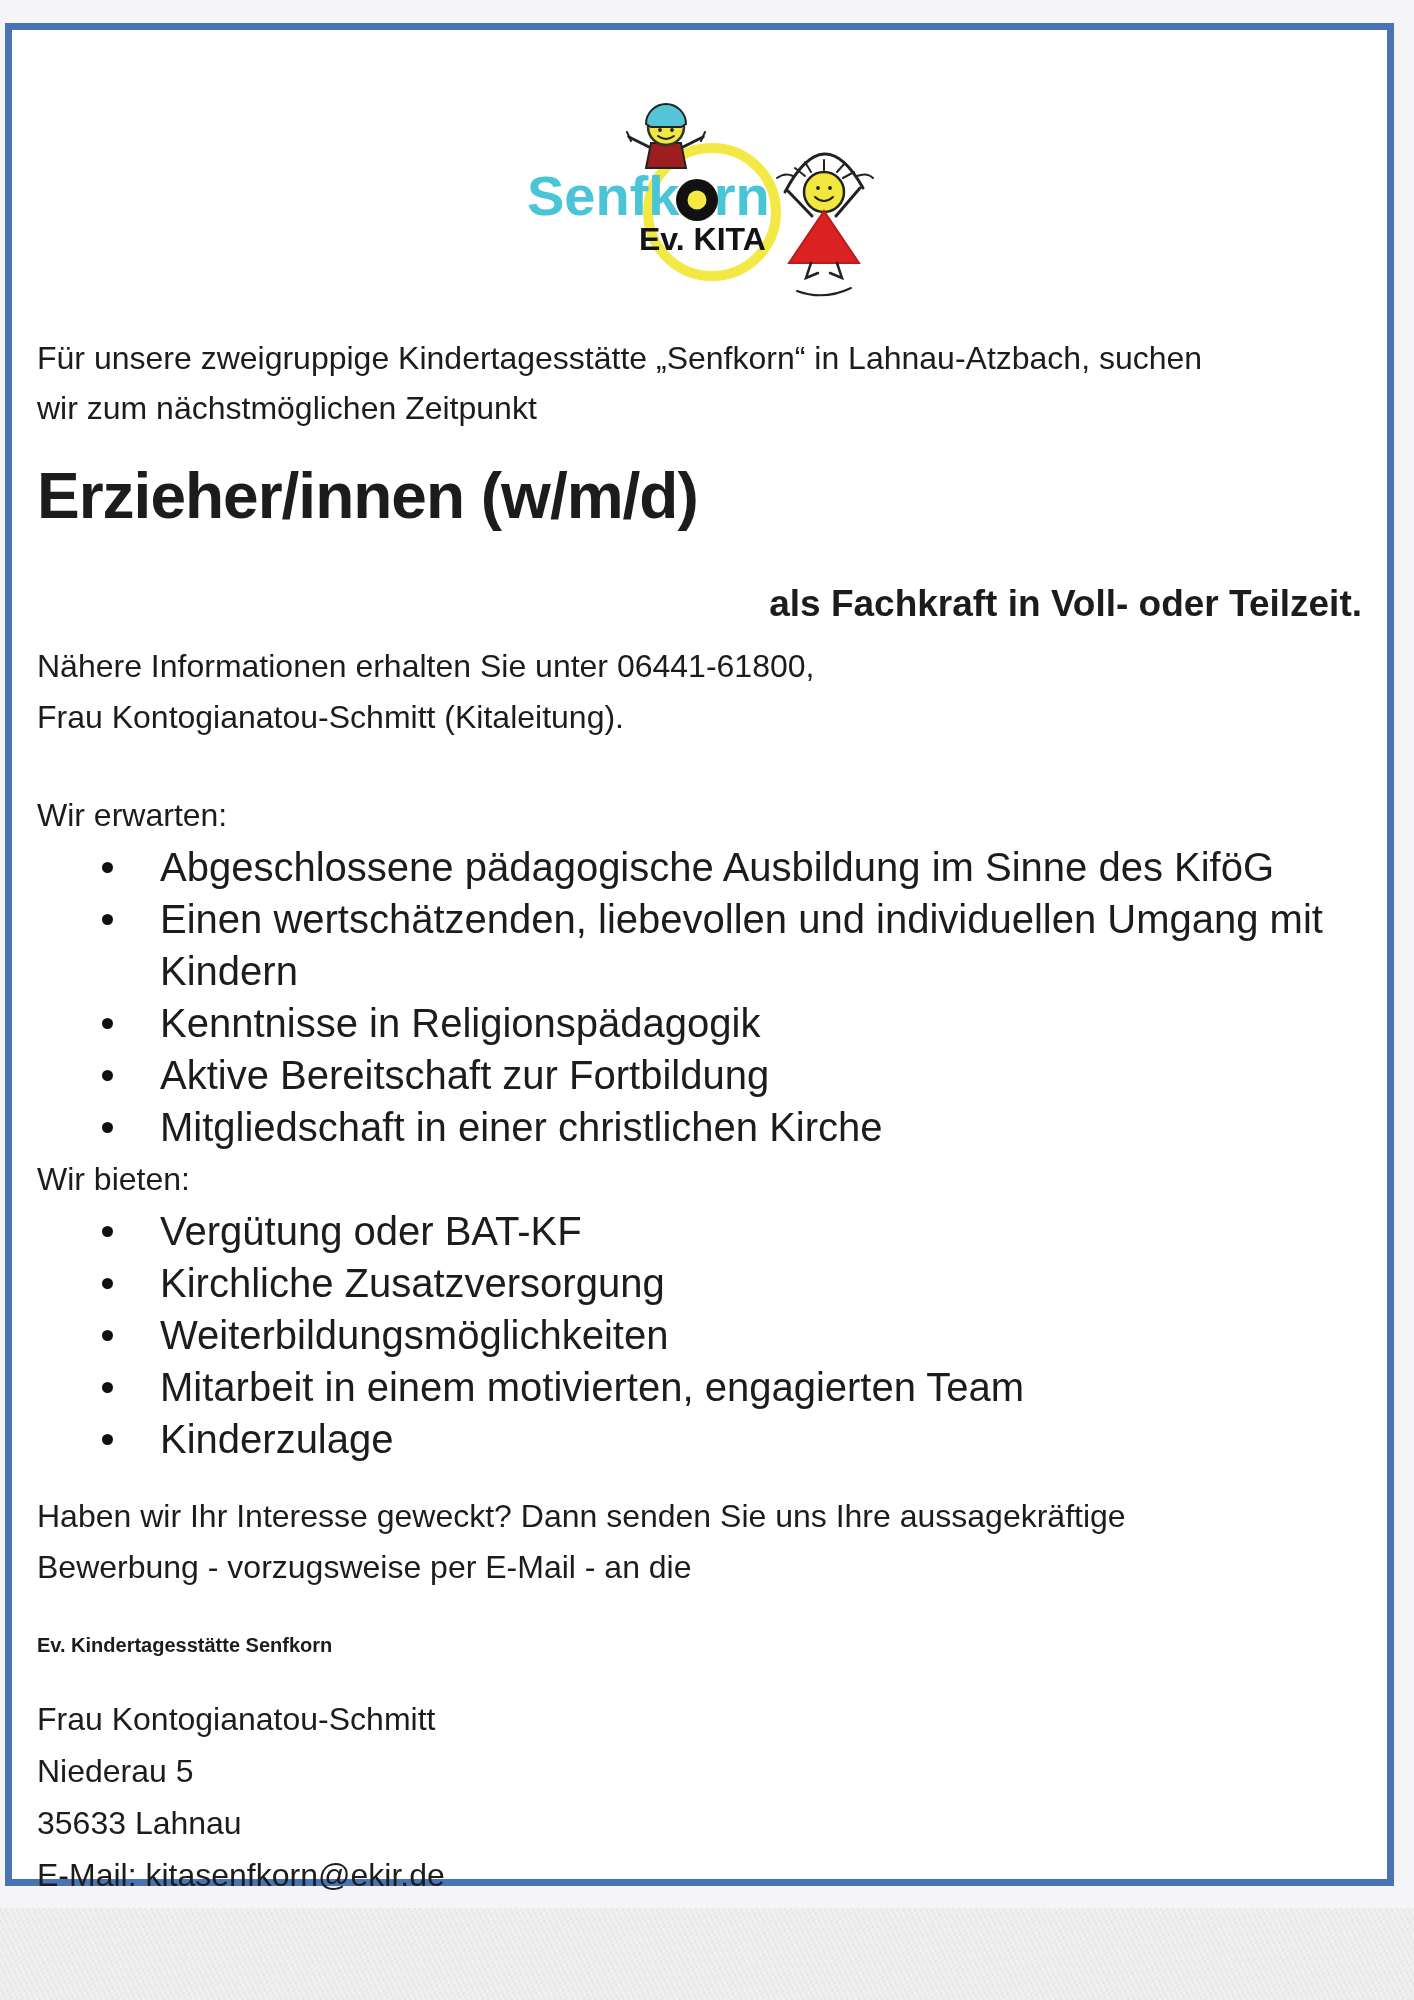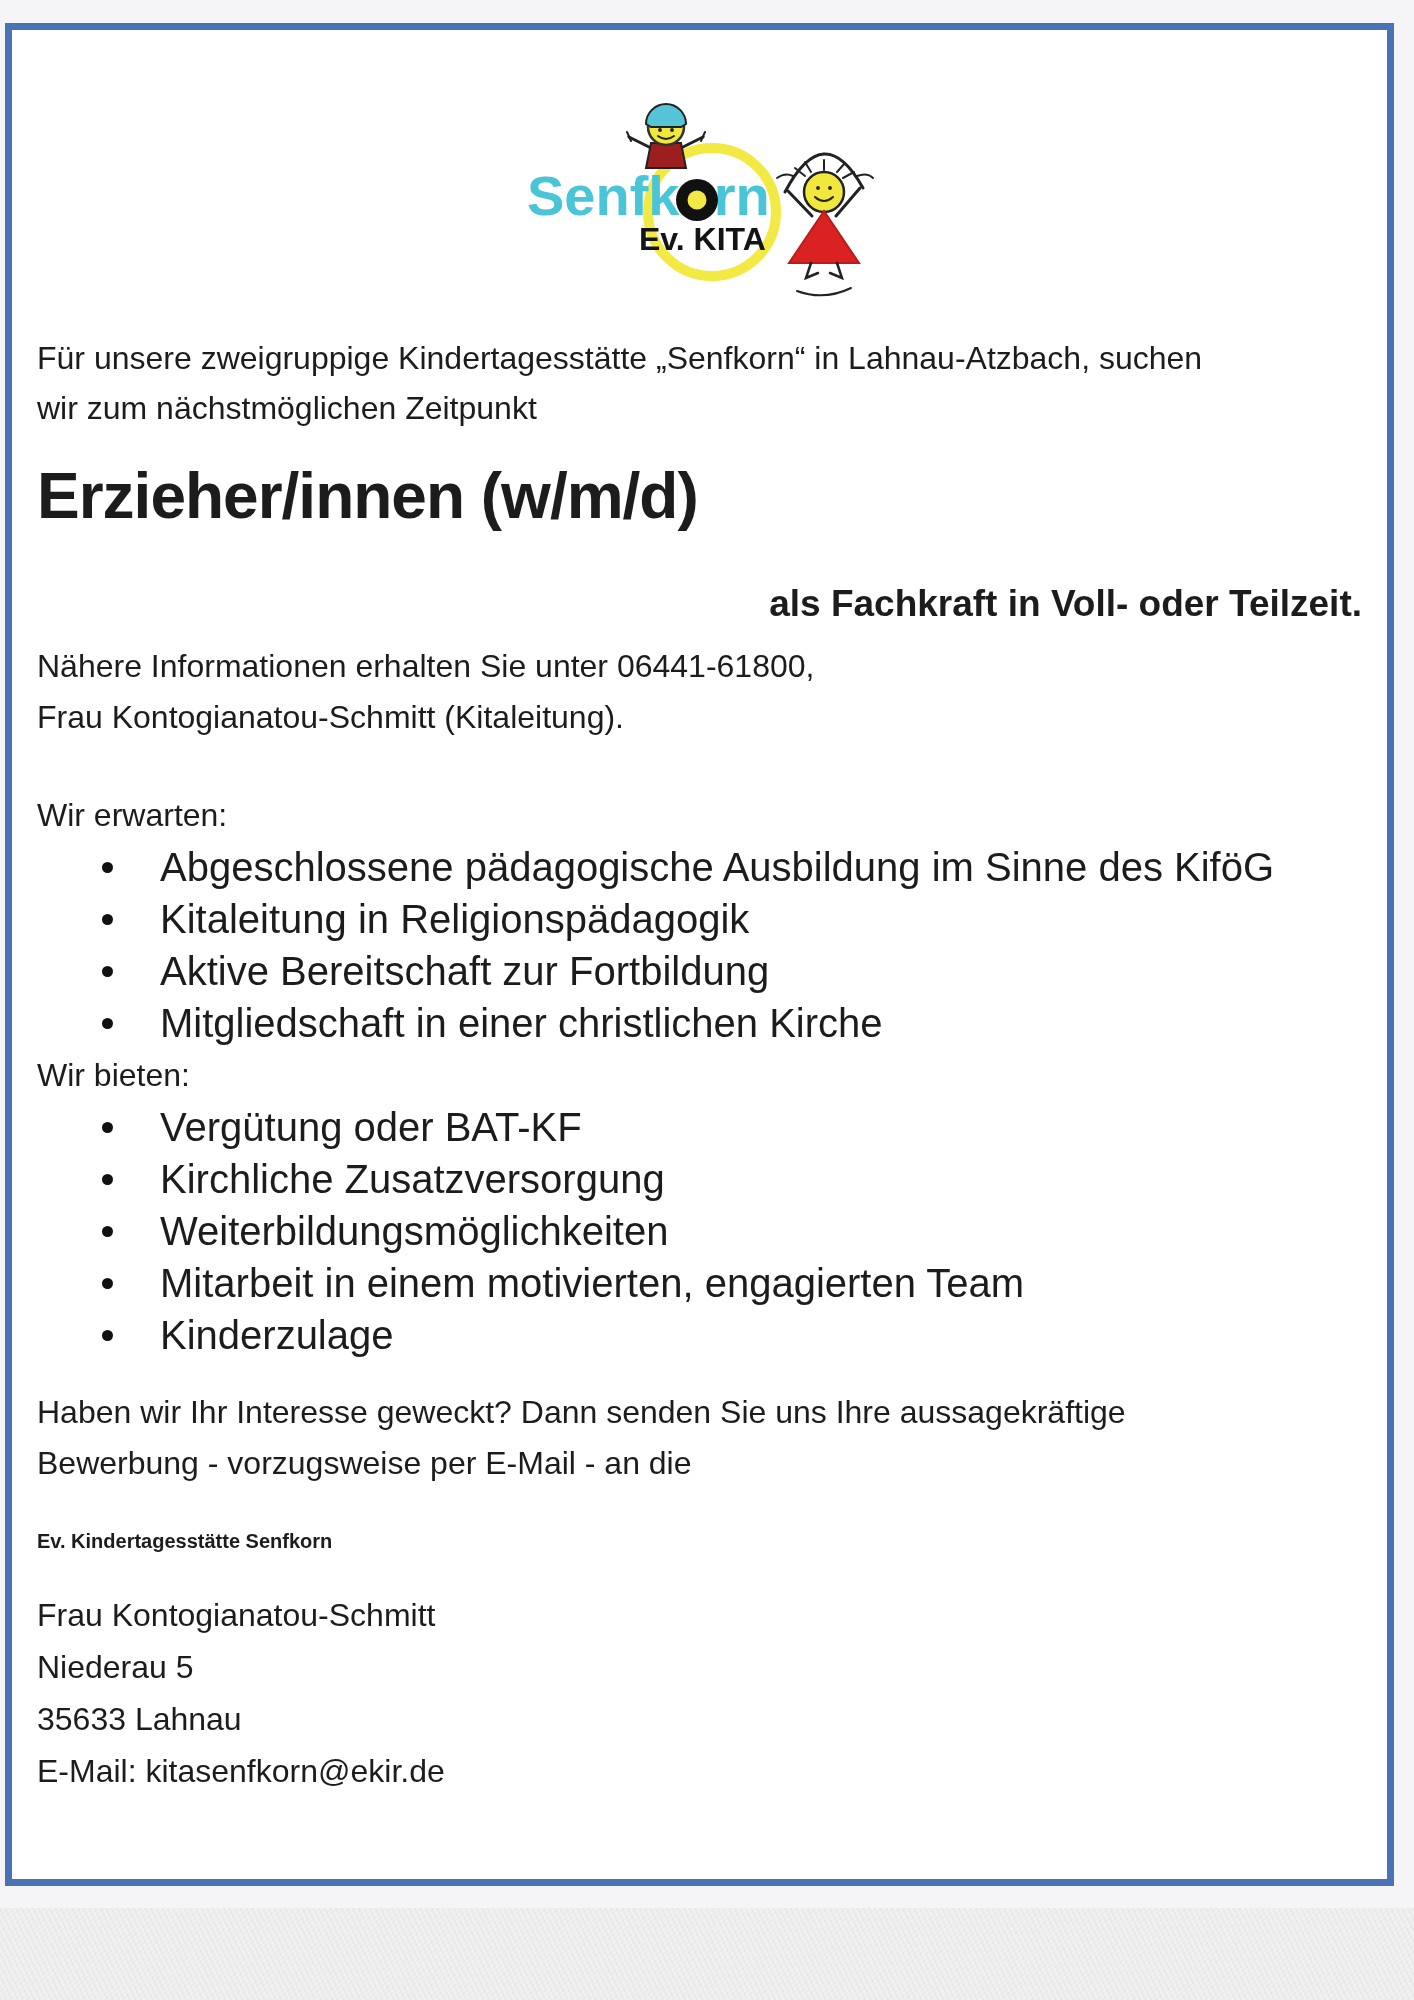--- a/index.html
+++ b/index.html
@@ -136,21 +136,22 @@
     <h2 class="doc-subtitle">als Fachkraft in Voll- oder Teilzeit.</h2>
 
     <p class="info">
       <span>Nähere Informationen erhalten Sie unter 06441-61800,</span><br>
       <span>Frau Kontogianatou-Schmitt (Kitaleitung).</span>
     </p>
 
     <p class="section-heading">Wir erwarten:</p>
     <ul class="bullets">
       <li><span class="dot"></span><span>Abgeschlossene pädagogische Ausbildung im Sinne des KiföG</span></li>
-      <li><span class="dot"></span><span>Kitaleitung in Religionspädagogik</span></li>
+      <li><span class="dot"></span><span>Einen wertschätzenden, liebevollen und individuellen Umgang mit Kindern</span></li>
+      <li><span class="dot"></span><span>Kenntnisse in Religionspädagogik</span></li>
       <li><span class="dot"></span><span>Aktive Bereitschaft zur Fortbildung</span></li>
       <li><span class="dot"></span><span>Mitgliedschaft in einer christlichen Kirche</span></li>
     </ul>
 
     <p class="section-heading tight">Wir bieten:</p>
     <ul class="bullets">
       <li><span class="dot"></span><span>Vergütung oder BAT-KF</span></li>
       <li><span class="dot"></span><span>Kirchliche Zusatzversorgung</span></li>
       <li><span class="dot"></span><span>Weiterbildungsmöglichkeiten</span></li>
       <li><span class="dot"></span><span>Mitarbeit in einem motivierten, engagierten Team</span></li>

